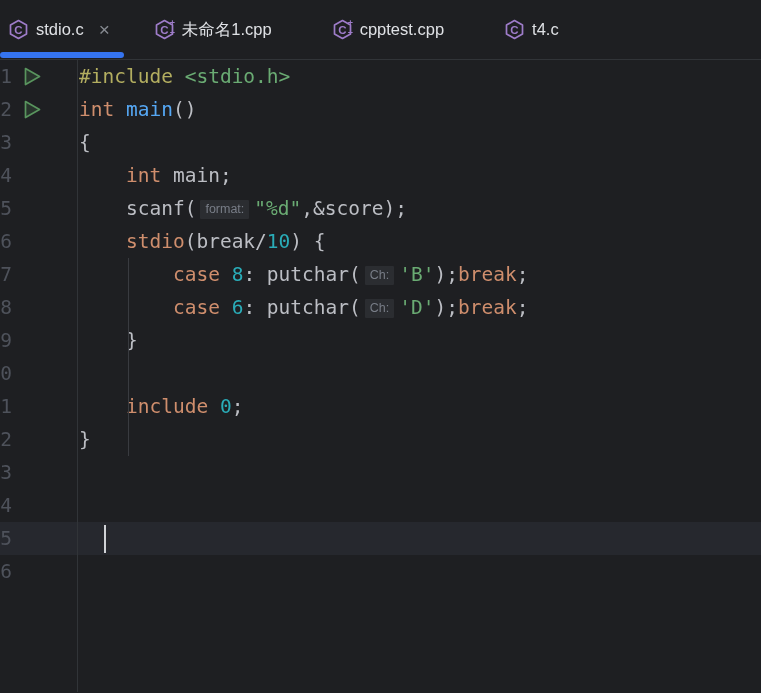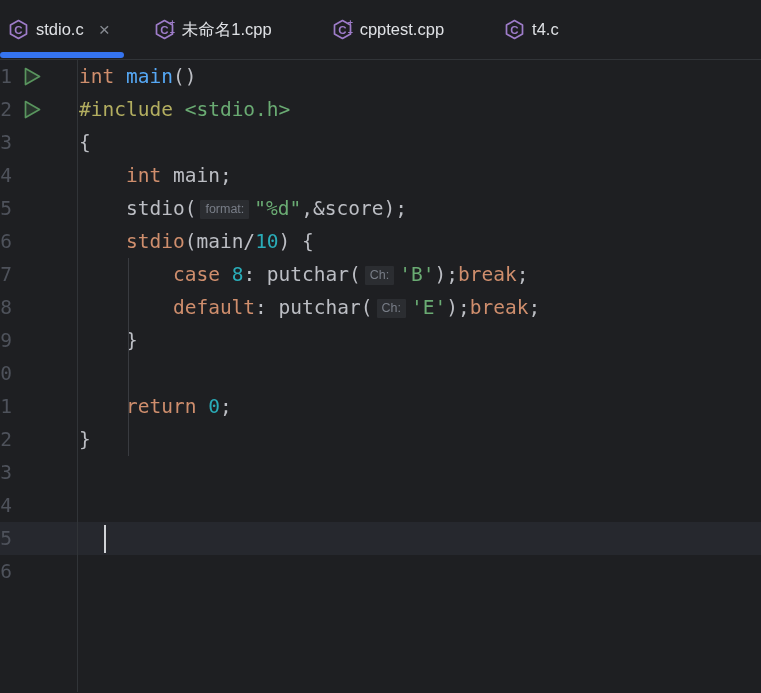--- a/index.html
+++ b/index.html
@@ -149,28 +149,28 @@
         <span class="lnum">14</span>
       </div>
       <div class="grow">
         <span class="lnum">15</span>
       </div>
       <div class="grow">
         <span class="lnum">16</span>
       </div>
     </div>
   <div class="code">
+      <div class="cline"><span class="tk-pre">#include</span><span class="tk-d"> </span><span class="tk-str">&lt;stdio.h&gt;</span></div>
       <div class="cline"><span class="tk-kw">int</span><span class="tk-d"> </span><span class="tk-fn">main</span><span class="tk-d">()</span></div>
-      <div class="cline"><span class="tk-pre">#include</span><span class="tk-d"> </span><span class="tk-str">&lt;stdio.h&gt;</span></div>
       <div class="cline"><span class="tk-d">{</span></div>
       <div class="cline"><span class="tk-d">    </span><span class="tk-kw">int</span><span class="tk-d"> main;</span></div>
-      <div class="cline"><span class="tk-d">    stdio(</span><span class="tk-hint">format:</span><span class="tk-str">"%d"</span><span class="tk-d">,&amp;score);</span></div>
-      <div class="cline"><span class="tk-d">    </span><span class="tk-kw">stdio</span><span class="tk-d">(main/</span><span class="tk-num">10</span><span class="tk-d">) {</span></div>
+      <div class="cline"><span class="tk-d">    scanf(</span><span class="tk-hint">format:</span><span class="tk-str">"%d"</span><span class="tk-d">,&amp;score);</span></div>
+      <div class="cline"><span class="tk-d">    </span><span class="tk-kw">stdio</span><span class="tk-d">(break/</span><span class="tk-num">10</span><span class="tk-d">) {</span></div>
       <div class="cline"><span class="tk-d">        </span><span class="tk-kw">case</span><span class="tk-d"> </span><span class="tk-num">8</span><span class="tk-d">: putchar(</span><span class="tk-hint">Ch:</span><span class="tk-str">'B'</span><span class="tk-d">);</span><span class="tk-kw">break</span><span class="tk-d">;</span></div>
-      <div class="cline"><span class="tk-d">        </span><span class="tk-kw">default</span><span class="tk-d">: putchar(</span><span class="tk-hint">Ch:</span><span class="tk-str">'E'</span><span class="tk-d">);</span><span class="tk-kw">break</span><span class="tk-d">;</span></div>
+      <div class="cline"><span class="tk-d">        </span><span class="tk-kw">case</span><span class="tk-d"> </span><span class="tk-num">6</span><span class="tk-d">: putchar(</span><span class="tk-hint">Ch:</span><span class="tk-str">'D'</span><span class="tk-d">);</span><span class="tk-kw">break</span><span class="tk-d">;</span></div>
       <div class="cline"><span class="tk-d">    }</span></div>
       <div class="cline"></div>
-      <div class="cline"><span class="tk-d">    </span><span class="tk-kw">return</span><span class="tk-d"> </span><span class="tk-num">0</span><span class="tk-d">;</span></div>
+      <div class="cline"><span class="tk-d">    </span><span class="tk-kw">include</span><span class="tk-d"> </span><span class="tk-num">0</span><span class="tk-d">;</span></div>
       <div class="cline"><span class="tk-d">}</span></div>
     </div>
   <div class="iguide" style="left: 128px; top: 198px; height: 198px;"></div>
   <div class="caret" style="left: 104px; top: 465px;"></div>
 </div>
 
 </body></html>

